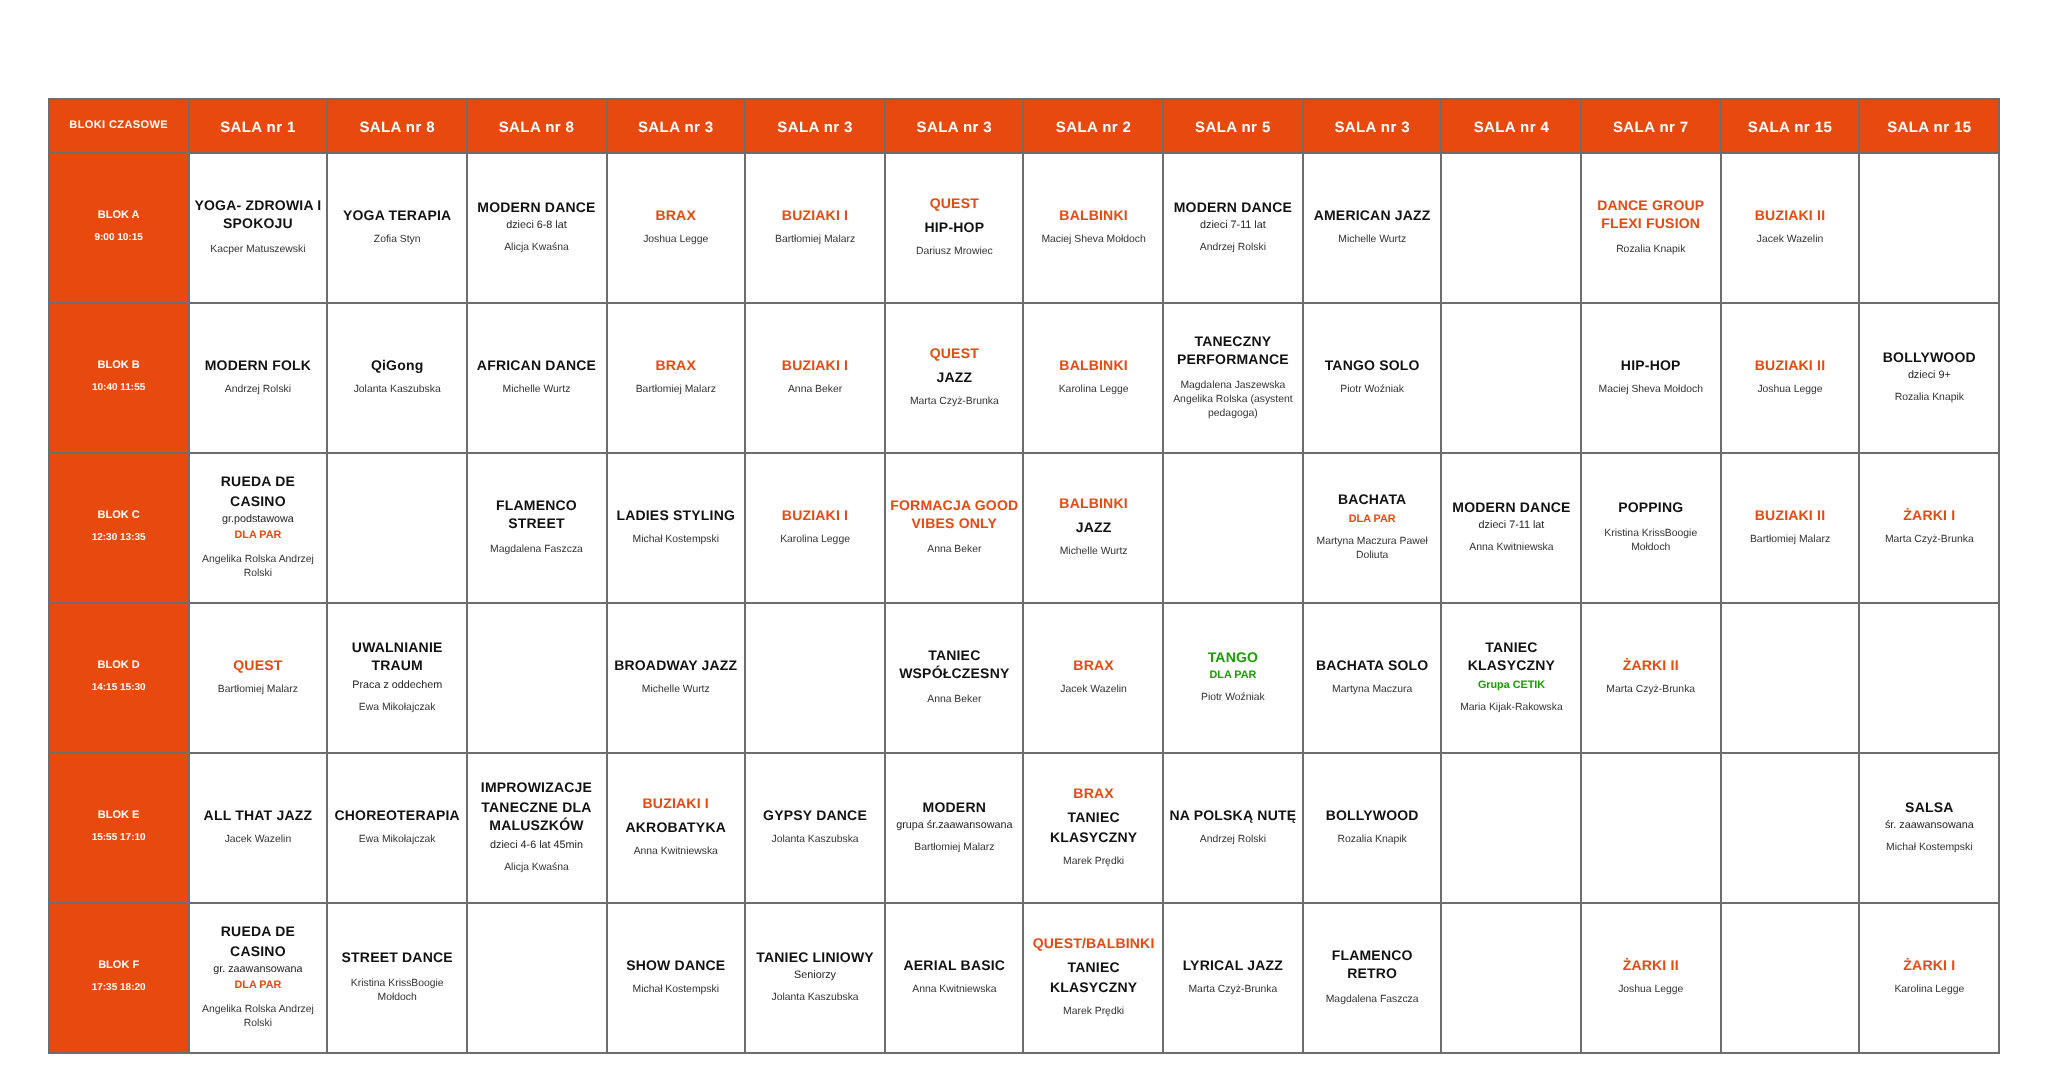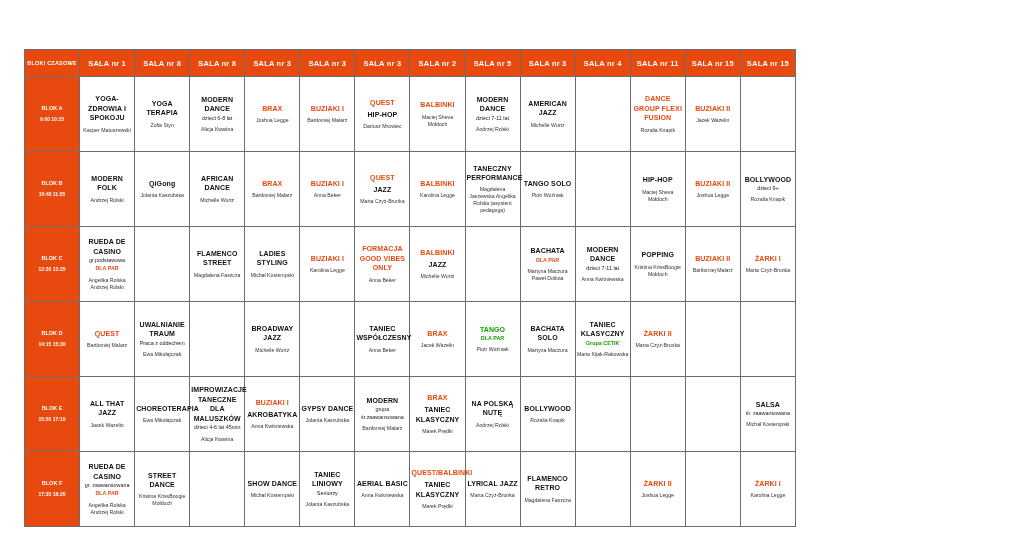--- a/index.html
+++ b/index.html
@@ -1,18 +1,18 @@
 <!DOCTYPE html>
 <html><head>
 <meta charset="utf-8">
 <style>
   html,body{margin:0;padding:0;background:#ffffff;}
   body{font-family:"Liberation Sans", sans-serif;}
   #page{width:1024px;height:533px;position:relative;background:#fff;overflow:hidden;}
-  table.schedule{border-collapse:collapse;table-layout:fixed;margin-left:24px;margin-top:49px;width:772px;}
+  table.schedule{border-collapse:collapse;table-layout:fixed;margin-left:24px;margin-top:49px;width:976px;}
   table.schedule td,table.schedule th{border:1px solid #6d6d6d;vertical-align:middle;text-align:center;padding:1px;}
   thead th{background:#E8490F;color:#ffffff;font-size:7.5px;font-weight:bold;height:24px;letter-spacing:.2px;}
   thead th.corner{background:#E8490F;font-size:5.5px;line-height:1.25;}
   td.blok{background:#E8490F;color:#ffffff;font-size:5.5px;font-weight:bold;line-height:1.3;padding:2px 0;width:26px;}
   td.blok .hours{font-weight:bold;font-size:5px;display:block;margin-top:4px;color:#fff;}
   td.cell{height:72px;font-size:6.4px;line-height:1.35;color:#111;}
   .t{font-weight:bold;font-size:7px;display:block;letter-spacing:.1px;}
   .t.red{color:#E8490F;}
   .t.green{color:#17a000;}
   .sub{display:block;font-size:5.4px;margin-top:1px;color:#222;}
@@ -32,21 +32,21 @@
       <th>SALA nr 1</th>
           <th>SALA nr 8</th>
           <th>SALA nr 8</th>
           <th>SALA nr 3</th>
           <th>SALA nr 3</th>
           <th>SALA nr 3</th>
           <th>SALA nr 2</th>
           <th>SALA nr 5</th>
           <th>SALA nr 3</th>
           <th>SALA nr 4</th>
-          <th>SALA nr 11</th>
+          <th>SALA nr 7</th>
           <th>SALA nr 15</th>
           <th>SALA nr 15</th>
         </tr>
     </thead>
     <tbody>
         <tr>
           <td class="blok"><span>BLOK A</span><span class="hours">9:00 10:15</span></td>
           <td class="cell">
             <span class="t">YOGA- ZDROWIA I SPOKOJU</span>
             <span class="tch">Kacper Matuszewski</span>

